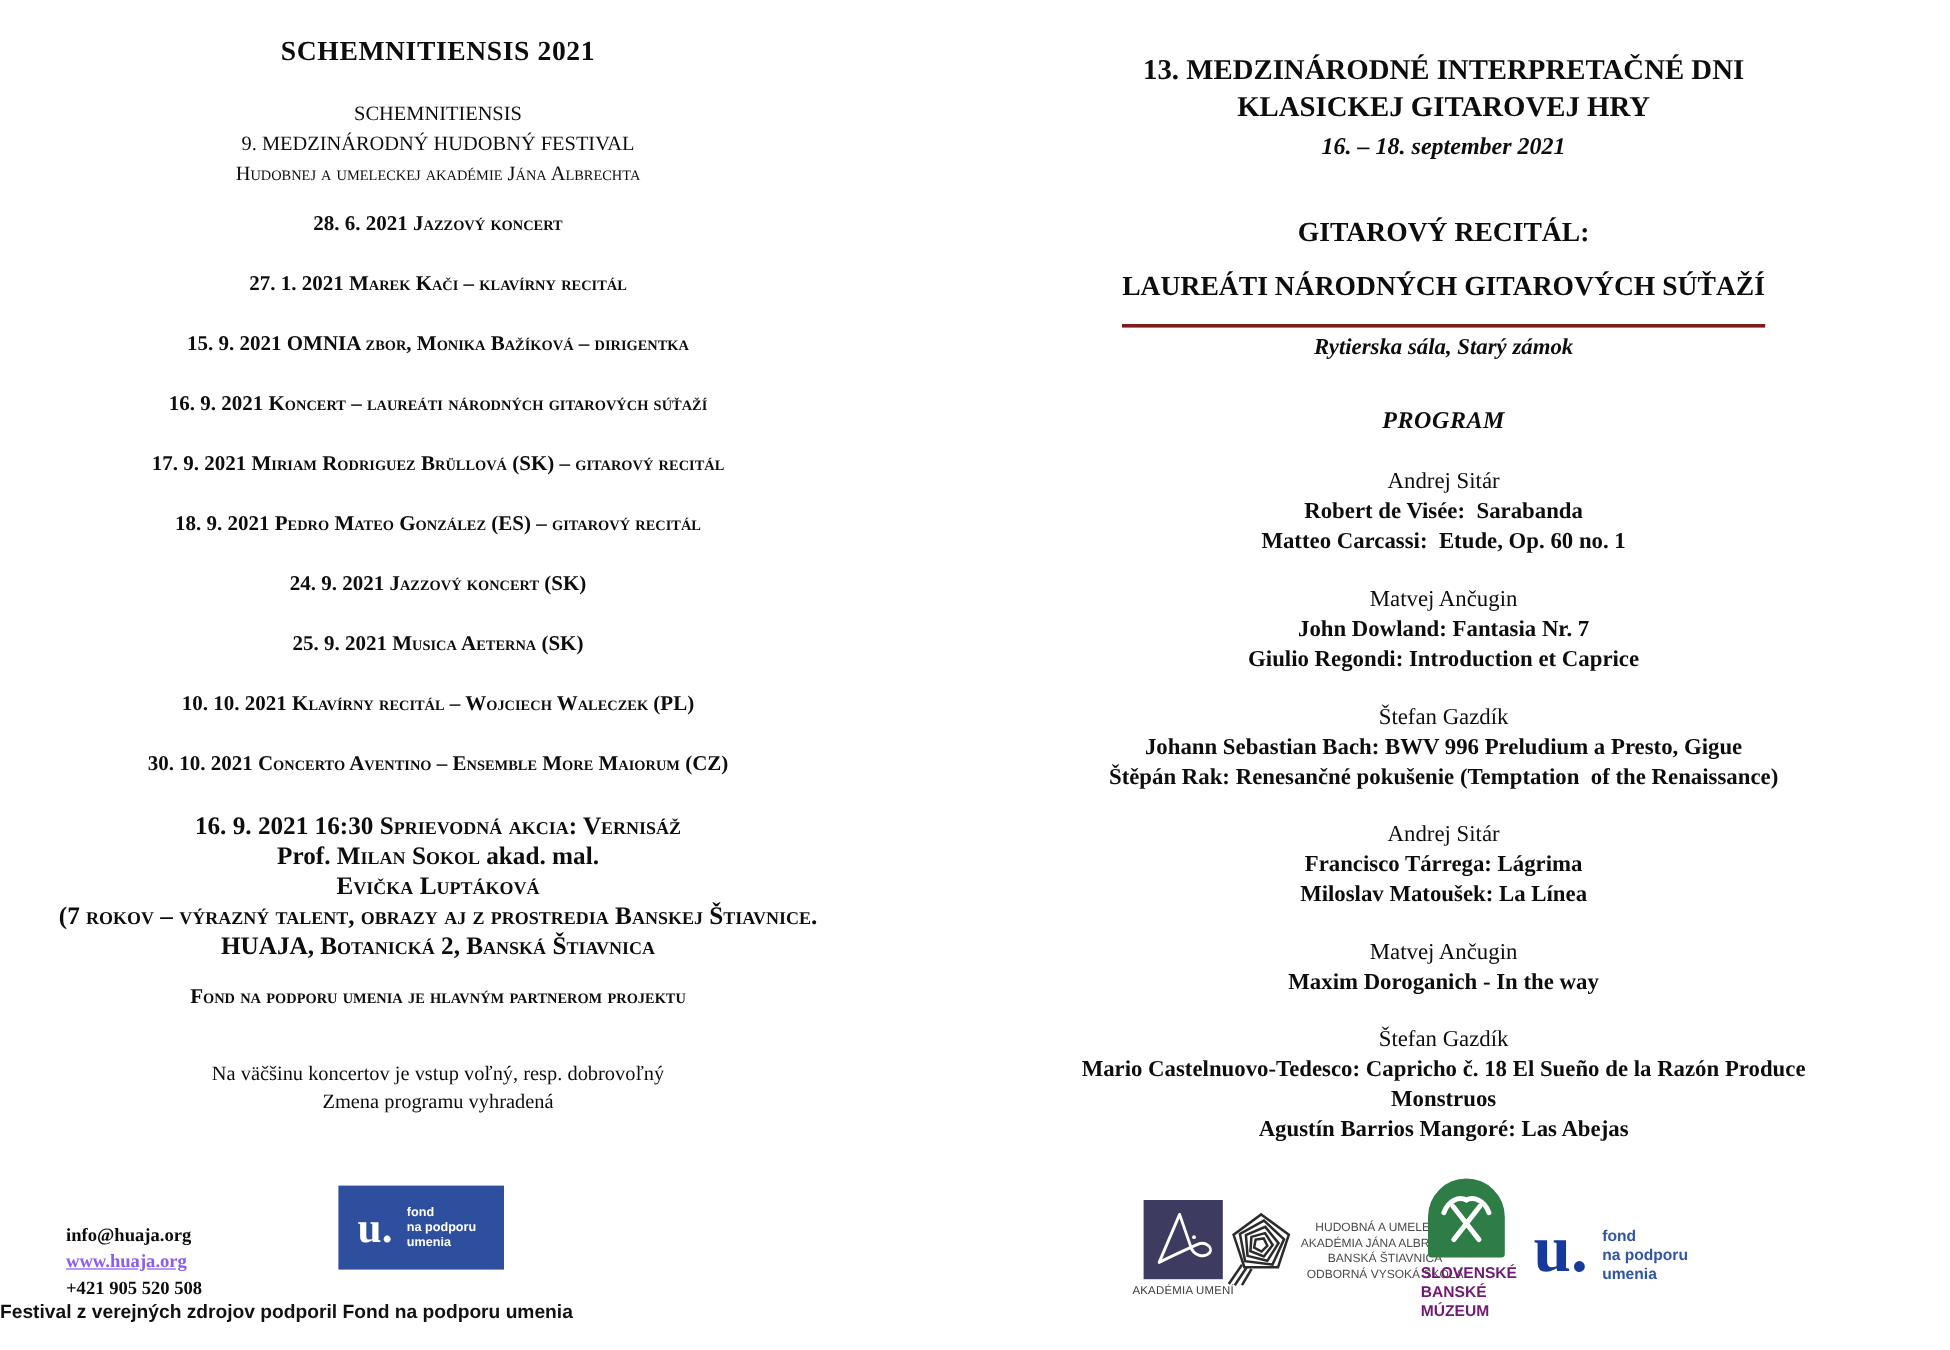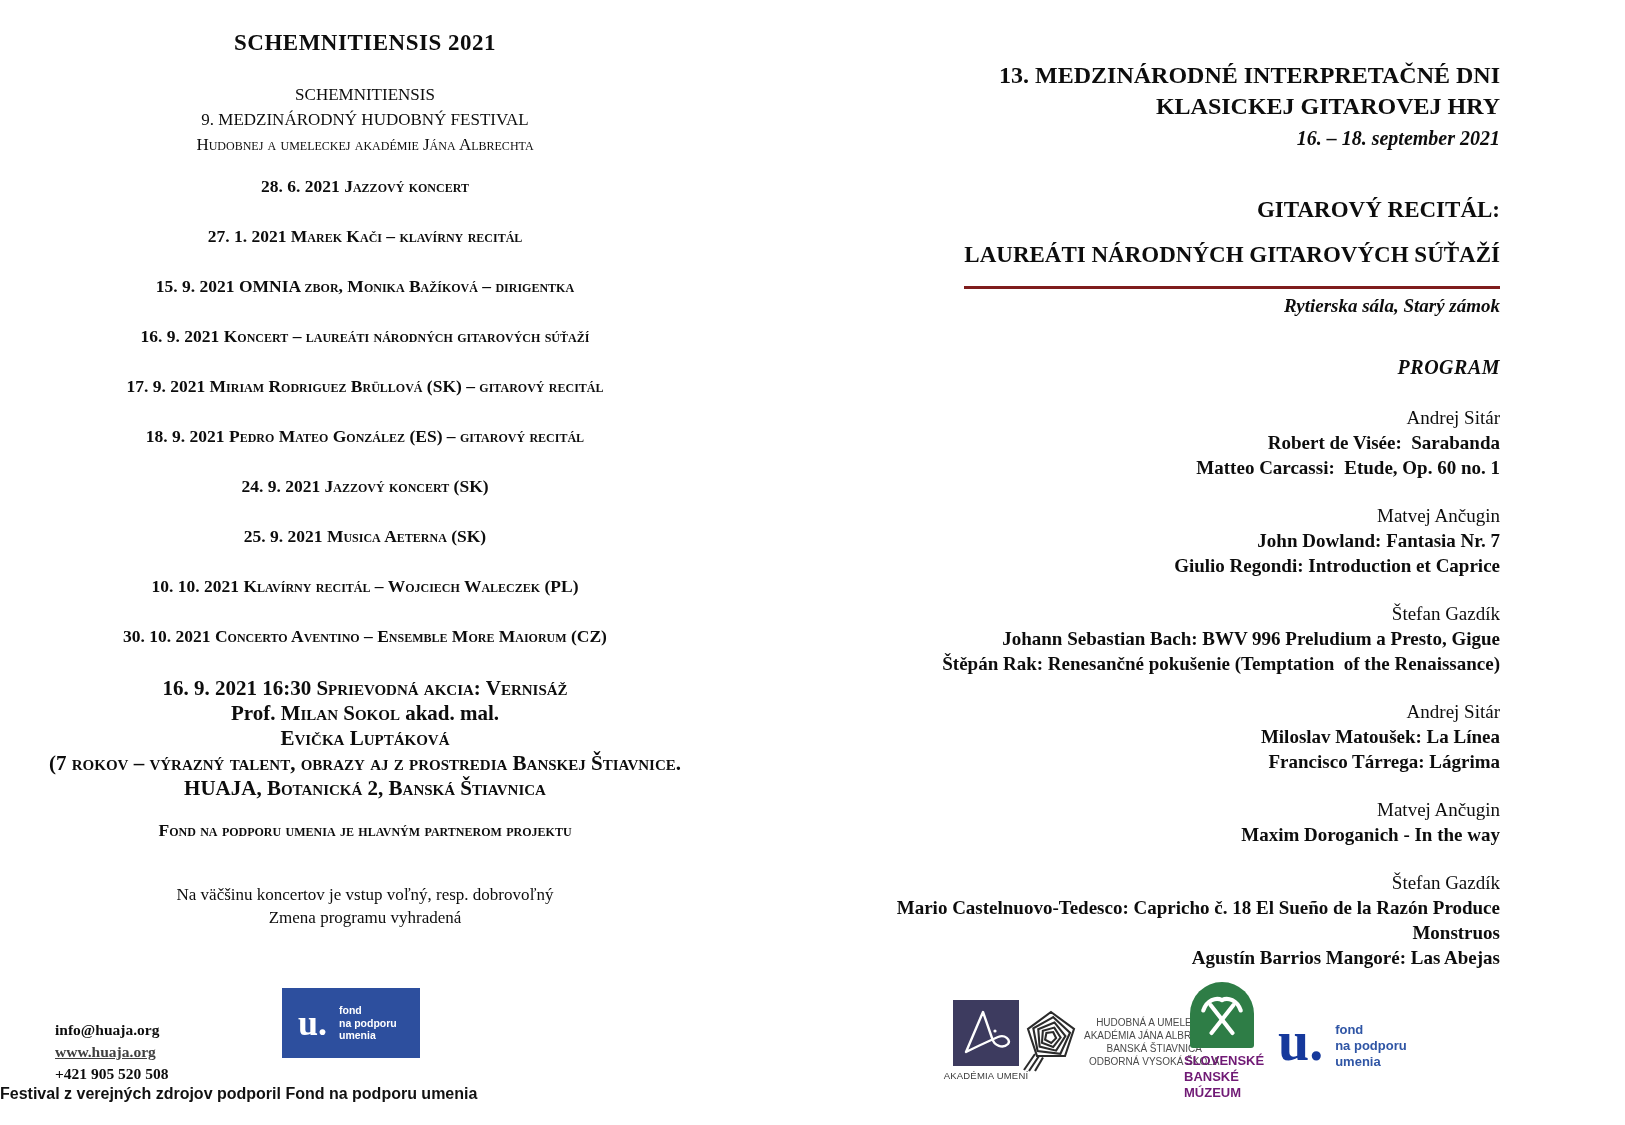--- a/index.html
+++ b/index.html
@@ -12,30 +12,30 @@
   .l-title{margin-top:30px;font-size:23px;font-weight:bold;letter-spacing:.5px;}
   .l-subs{margin-top:26px;font-size:17px;font-weight:normal;line-height:25px;}
   .sc{font-variant-caps:small-caps;}
   .l-events{margin-top:19px;}
   .l-event{font-size:17.5px;font-weight:bold;line-height:20px;margin-bottom:30px;}
   .l-vernisaz{margin-top:0;}
   .l-vline{font-size:21px;font-weight:bold;line-height:25px;}
   .l-partner{margin-top:19px;font-size:17.5px;font-weight:bold;line-height:21px;}
   .l-notes{margin-top:42px;font-size:17px;line-height:23px;}
   .l-contact{position:absolute;left:55px;top:1019px;text-align:left;font-size:15.5px;font-weight:bold;line-height:22px;}
-  .l-contact a{color:#404040;text-decoration:underline;}
+  .l-contact a{color:#8b5cf6;text-decoration:underline;}
   .fpu-box{position:absolute;left:282px;top:988px;width:138px;height:70px;background:#2d4f9e;
     display:flex;align-items:center;padding-left:16px;box-sizing:border-box;}
   .fpu-box .uglyph{color:#ffffff;font-size:36px;font-weight:bold;font-family:"Liberation Serif",serif;line-height:36px;}
   .fpu-box .ftext{margin-left:12px;text-align:left;color:#ffffff;font-family:"Liberation Sans",sans-serif;
     font-size:10.5px;font-weight:bold;line-height:12.5px;}
   .l-footer{position:absolute;left:0;top:1085px;width:730px;text-align:left;
     font-family:"Liberation Sans",sans-serif;font-size:16px;font-weight:bold;color:#111;}
   
-  .page-right{position:absolute;left:870px;top:0;width:630px;text-align:right;margin-top:16px;}
+  .page-right{position:absolute;left:888px;top:0;width:630px;text-align:center;}
   .r-title{margin-top:44px;font-size:24px;font-weight:bold;line-height:31px;}
   .r-daterange{margin-top:3px;font-size:20px;font-weight:bold;font-style:italic;line-height:26px;}
   .r-recital{margin-top:44px;font-size:23px;font-weight:bold;line-height:30px;}
   .r-laureates{margin-top:15px;}
   .r-laureates span{display:inline-block;font-size:23px;font-weight:bold;line-height:30px;
     border-bottom:3px solid #7f1d1d;padding-bottom:16px;}
   .r-datetime{margin-top:8px;font-size:21px;font-weight:bold;font-style:italic;line-height:27px;}
   .r-venue{margin-top:4px;font-size:19px;font-weight:bold;font-style:italic;line-height:25px;}
   .r-program{margin-top:36px;font-size:20px;font-weight:bold;font-style:italic;line-height:27px;letter-spacing:.5px;}
   .r-groups{margin-top:24px;}
@@ -143,22 +143,22 @@
       <div class="piece">John Dowland: Fantasia Nr. 7</div>
       <div class="piece">Giulio Regondi: Introduction et Caprice</div>
     </div>
     <div class="r-group">
       <div class="performer">Štefan Gazdík</div>
       <div class="piece">Johann Sebastian Bach: BWV 996 Preludium a Presto, Gigue</div>
       <div class="piece">Štěpán Rak: Renesančné pokušenie (Temptation  of the Renaissance)</div>
     </div>
     <div class="r-group">
       <div class="performer">Andrej Sitár</div>
+      <div class="piece">Francisco Tárrega: Lágrima</div>
       <div class="piece">Miloslav Matoušek: La Línea</div>
-      <div class="piece">Francisco Tárrega: Lágrima</div>
     </div>
     <div class="r-group">
       <div class="performer">Matvej Ančugin</div>
       <div class="piece">Maxim Doroganich - In the way</div>
     </div>
     <div class="r-group">
       <div class="performer">Štefan Gazdík</div>
       <div class="piece">Mario Castelnuovo-Tedesco: Capricho č. 18 El Sueño de la Razón Produce Monstruos</div>
       <div class="piece">Agustín Barrios Mangoré: Las Abejas</div>
     </div>

